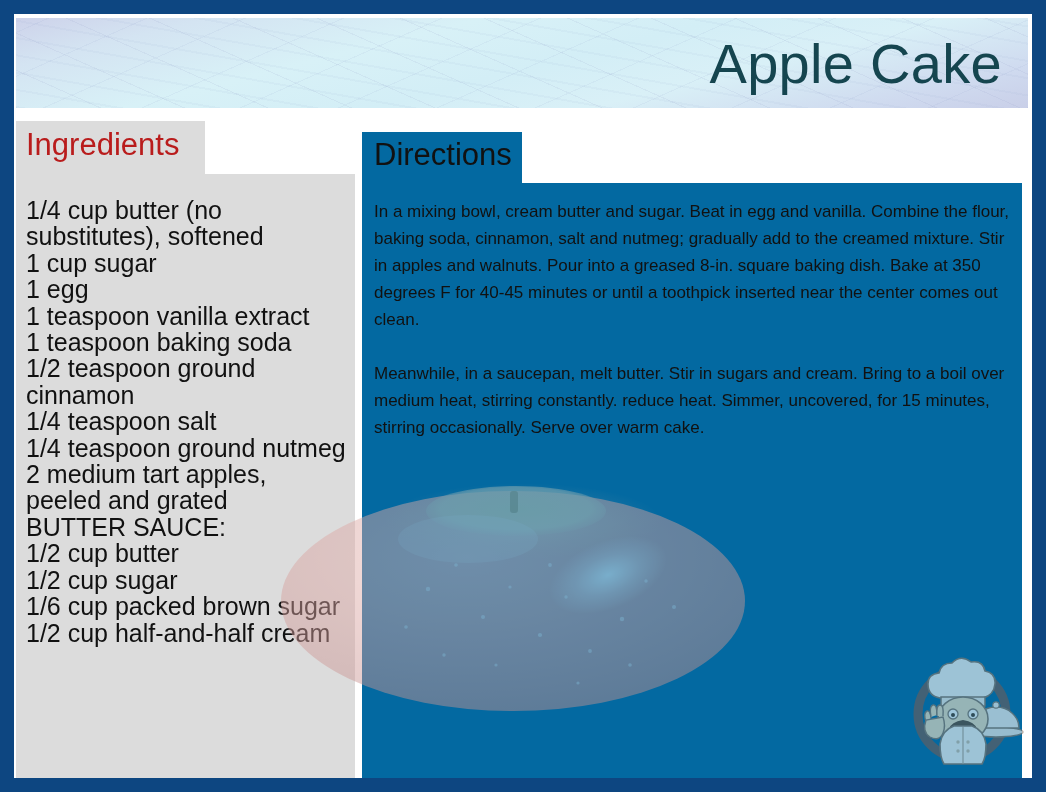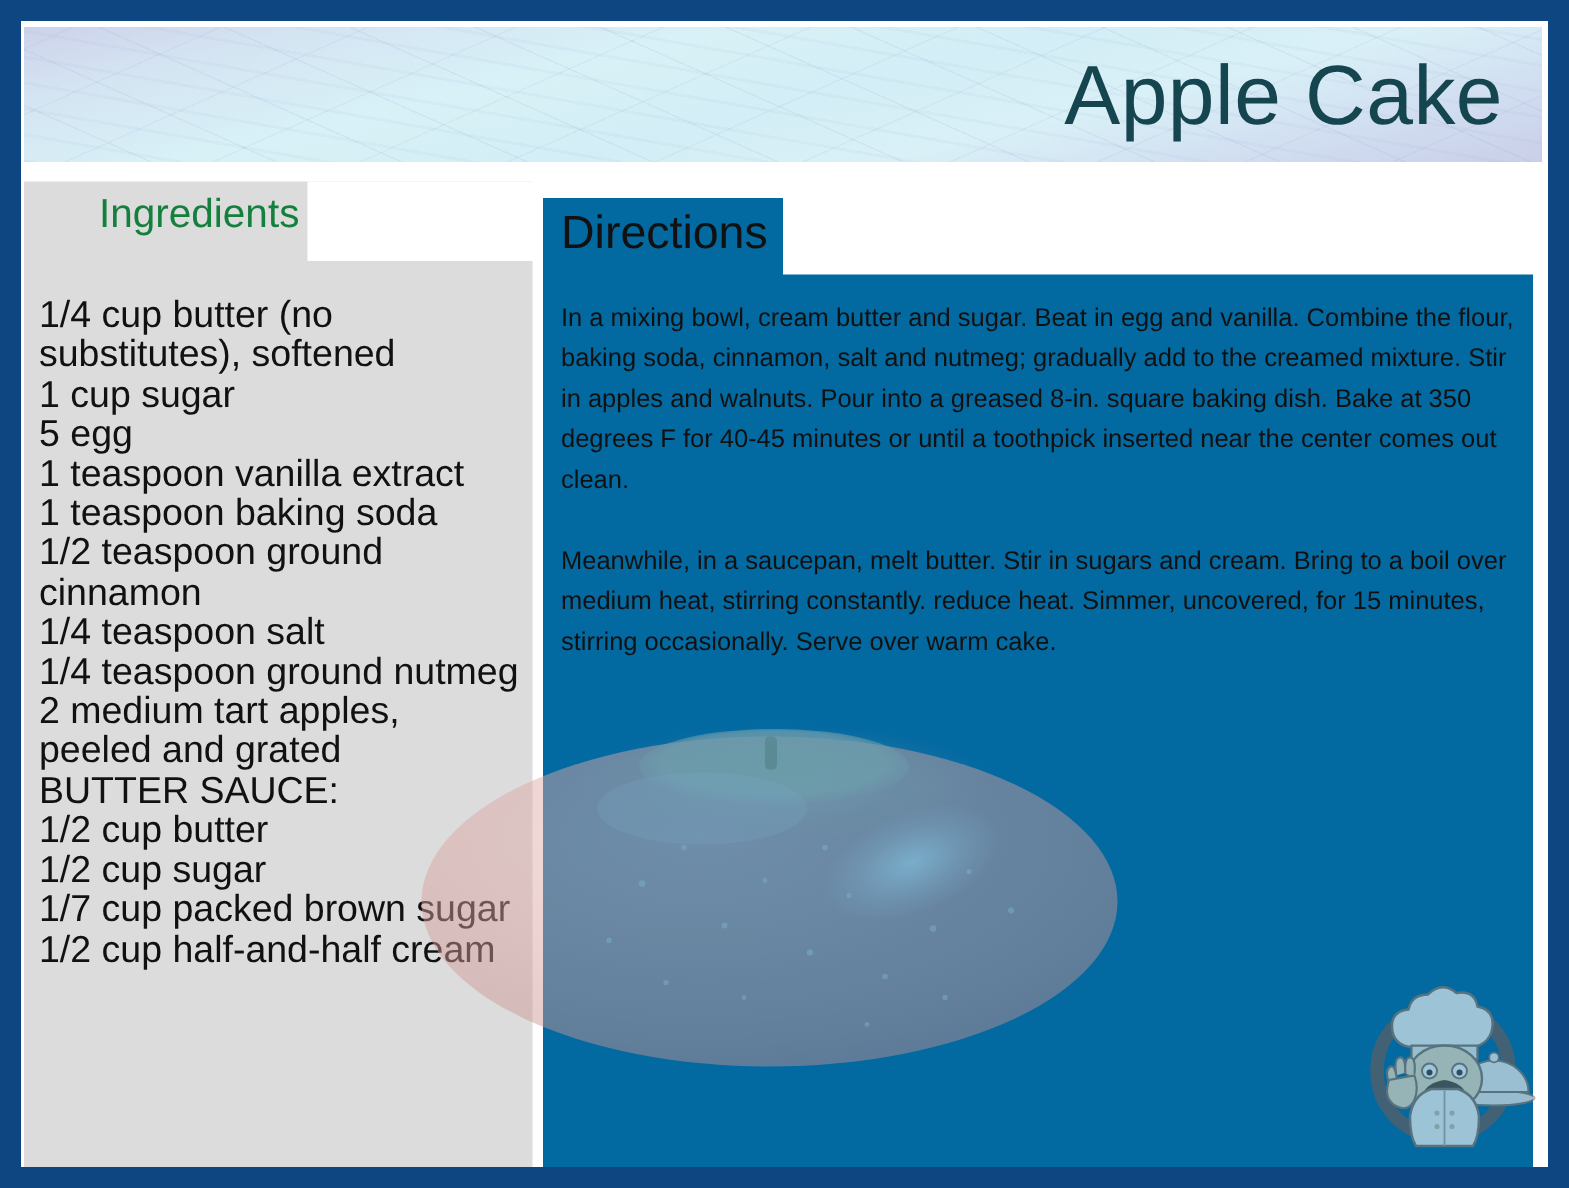--- a/index.html
+++ b/index.html
@@ -98,24 +98,23 @@
     left: 189px;
     top: 0;
     width: 152px;
     height: 53px;
     background: #ffffff;
   }
   #ingredients-title {
     position: absolute;
     left: 10px;
     top: 6px;
-    font-size: 27px;
-    color: #15803d;
+    font-size: 31px;
+    color: #b91c1c;
     white-space: nowrap;
-    margin-left: 40px;
   }
   #ingredients-list {
     position: absolute;
     left: 10px;
     top: 76px;
     right: 8px;
     font-size: 25px;
     line-height: 26.4px;
     color: #111111;
   }
@@ -180,31 +179,31 @@
   <div id="banner">
     <div id="banner-title">Apple Cake</div>
   </div>
 
   <div id="ingredients-panel" class="panel">
     <div id="ingredients-header-notch"></div>
     <div id="ingredients-title">Ingredients</div>
     <div id="ingredients-list">
         <div>1/4 cup butter (no substitutes), softened</div>
         <div>1 cup sugar</div>
-        <div>5 egg</div>
+        <div>1 egg</div>
         <div>1 teaspoon vanilla extract</div>
         <div>1 teaspoon baking soda</div>
         <div>1/2 teaspoon ground cinnamon</div>
         <div>1/4 teaspoon salt</div>
         <div>1/4 teaspoon ground nutmeg</div>
         <div>2 medium tart apples, peeled and grated</div>
         <div>BUTTER SAUCE:</div>
         <div>1/2 cup butter</div>
         <div>1/2 cup sugar</div>
-        <div>1/7 cup packed brown sugar</div>
+        <div>1/6 cup packed brown sugar</div>
         <div>1/2 cup half-and-half cream</div>
       </div>
   </div>
 
   <div id="directions-panel" class="panel">
     <div id="directions-header-notch"></div>
     <div id="directions-title">Directions</div>
     <div id="directions-body">
         <p>In a mixing bowl, cream butter and sugar. Beat in egg and vanilla. Combine the flour, baking soda, cinnamon, salt and nutmeg; gradually add to the creamed mixture. Stir in apples and walnuts. Pour into a greased 8-in. square baking dish. Bake at 350 degrees F for 40-45 minutes or until a toothpick inserted near the center comes out clean.</p>
         <p>Meanwhile, in a saucepan, melt butter. Stir in sugars and cream. Bring to a boil over medium heat, stirring constantly. reduce heat. Simmer, uncovered, for 15 minutes, stirring occasionally. Serve over warm cake.</p>

